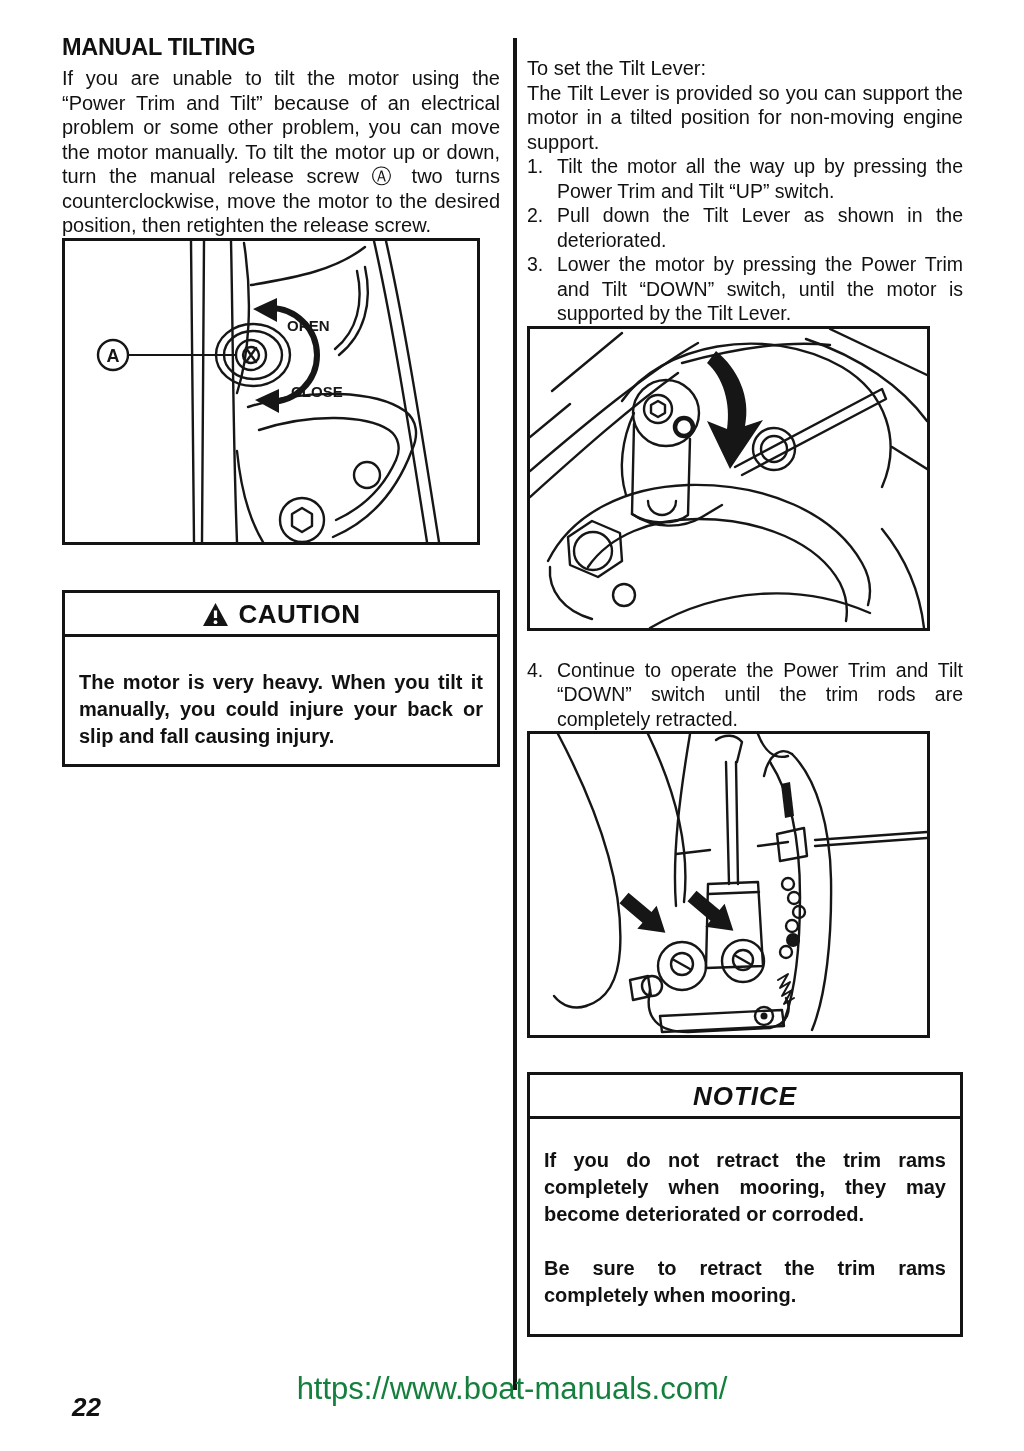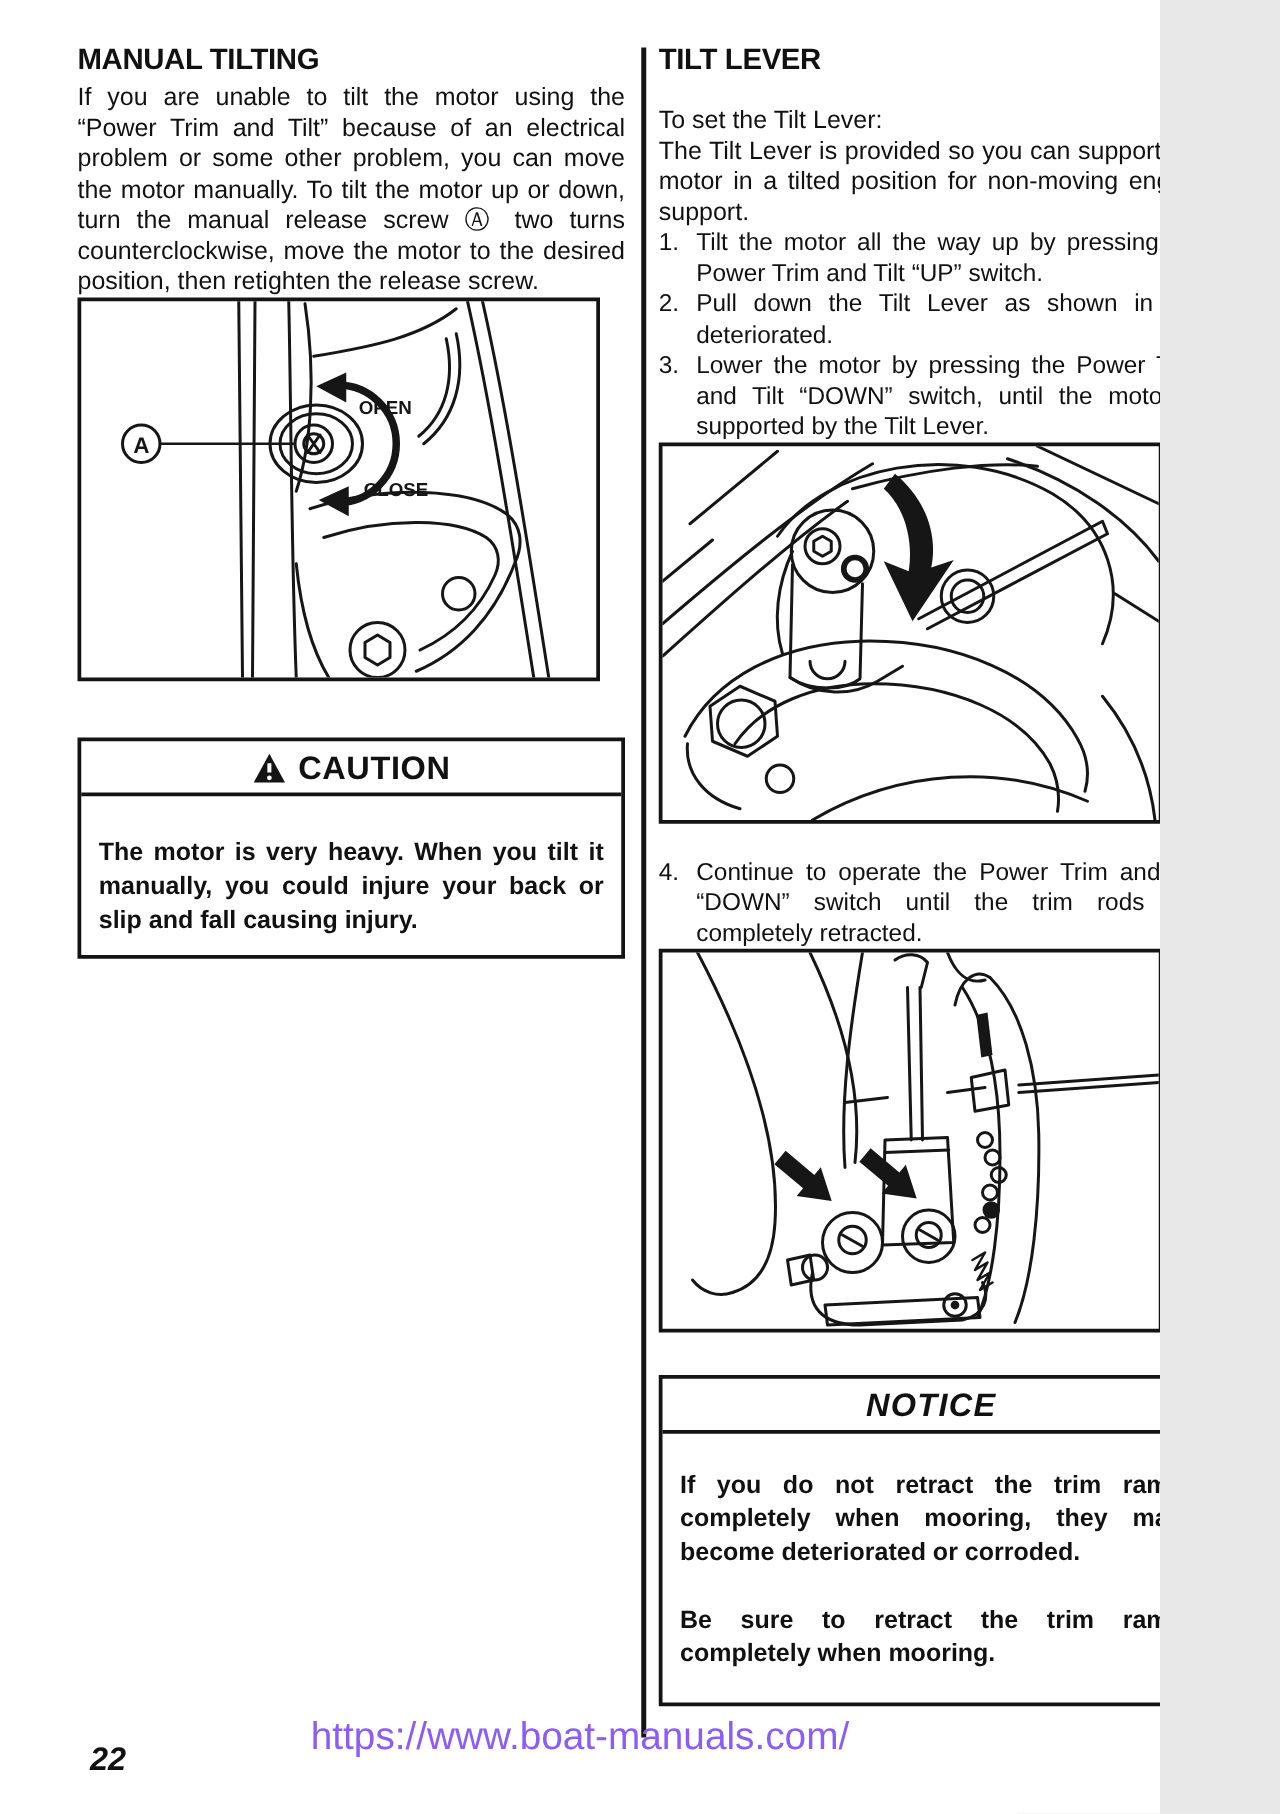--- a/index.html
+++ b/index.html
@@ -1,17 +1,17 @@
 <!DOCTYPE html>
 <html><head>
 <meta charset="utf-8">
 <style>
   html,body{margin:0;padding:0;background:#e8e8e8;}
   .page{
-    position:relative;width:928px;height:1451px;background:#ffffff;
+    position:relative;width:1024px;height:1451px;background:#ffffff;
     font-family:"Liberation Sans", sans-serif;color:#111111;overflow:hidden;
   }
   .col{position:absolute;top:33px;}
   .col-left{left:62px;width:438px;}
   .col-right{left:527px;width:436px;}
   .divider{position:absolute;left:513px;top:38px;width:4px;height:1352px;background:#141414;}
   h2.sec{font-size:23.5px;line-height:28px;font-weight:bold;margin:0 0 5px 0;letter-spacing:-0.3px;}
   .body-text{font-size:20px;line-height:24.5px;text-align:justify;margin:0;}
   .intro{margin-top:23px;text-align:left;}
   .step{display:flex;font-size:19.5px;line-height:24.5px;}
@@ -26,21 +26,21 @@
   .warn-box{border:3px solid #141414;margin-top:45px;background:#fff;}
   .warn-head{display:flex;align-items:center;justify-content:center;gap:10px;
     font-size:26px;font-weight:bold;padding:6px 0 4px;border-bottom:3px solid #141414;letter-spacing:0.5px;}
   .warn-body{padding:32px 14px 14px;font-weight:bold;font-size:20px;line-height:27px;text-align:justify;}
   .warn-body p{margin:0;}
   .warn-body p + p{margin-top:27px;}
   .notice-box{margin-top:34px;}
   .notice-head{font-style:italic;letter-spacing:1px;}
   .notice-body{padding-top:28px;padding-bottom:25px;}
   .page-number{position:absolute;left:72px;top:1392px;font-size:26px;font-weight:bold;font-style:italic;}
-  .site-url{position:absolute;left:0;top:1371px;width:100%;text-align:center;font-size:31px;color:#8b5cf6;z-index:5;}
+  .site-url{position:absolute;left:0;top:1371px;width:100%;text-align:center;font-size:31px;color:#15803d;z-index:5;}
   .tri{display:inline-flex;align-items:center;}
 </style>
 </head>
 <body>
 
 <div class="page">
 
   <div class="col col-left">
     <h2 class="sec">MANUAL TILTING</h2>
     <p class="body-text">If you are unable to tilt the motor using the “Power Trim and Tilt” because of an electrical problem or some other problem, you can move the motor manually. To tilt the motor up or down, turn the manual release screw Ⓐ two turns counterclockwise, move the motor to the desired position, then retighten the release screw.</p>
@@ -95,21 +95,20 @@
       </header>
       <div class="warn-body">
         <p>The motor is very heavy. When you tilt it manually, you could injure your back or slip and fall causing injury.</p>
       </div>
     </section>
   </div>
 
   <div class="divider"></div>
 
   <div class="col col-right">
-    <h2 class="sec">TILT LEVER</h2>
     <p class="body-text intro">To set the Tilt Lever:</p>
     <p class="body-text">The Tilt Lever is provided so you can support the motor in a tilted position for non-moving engine support.</p>
 
     <div class="step">
       <span class="step-num">1.</span>
       <div class="step-text">Tilt the motor all the way up by pressing the Power Trim and Tilt “UP” switch.</div>
     </div>
     <div class="step">
       <span class="step-num">2.</span>
       <div class="step-text">Pull down the Tilt Lever as shown in the deteriorated.</div>

